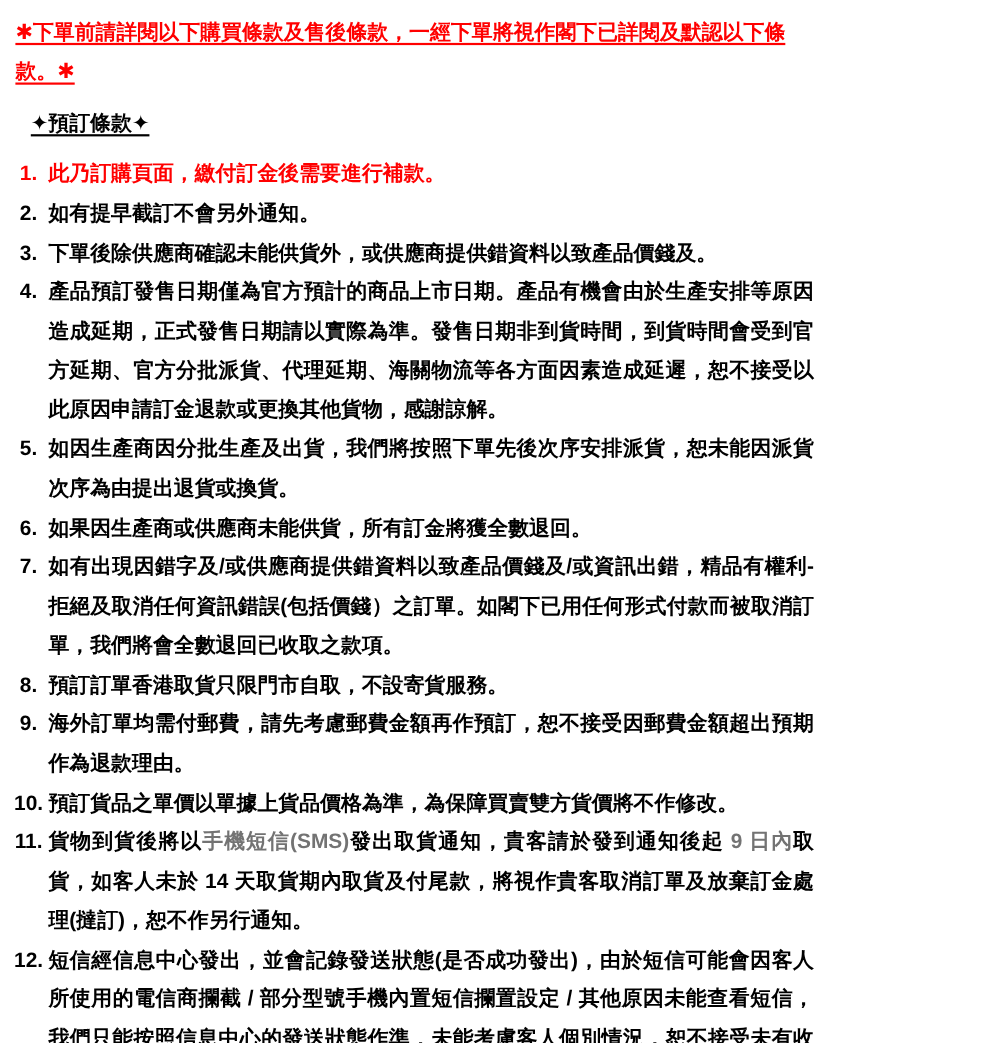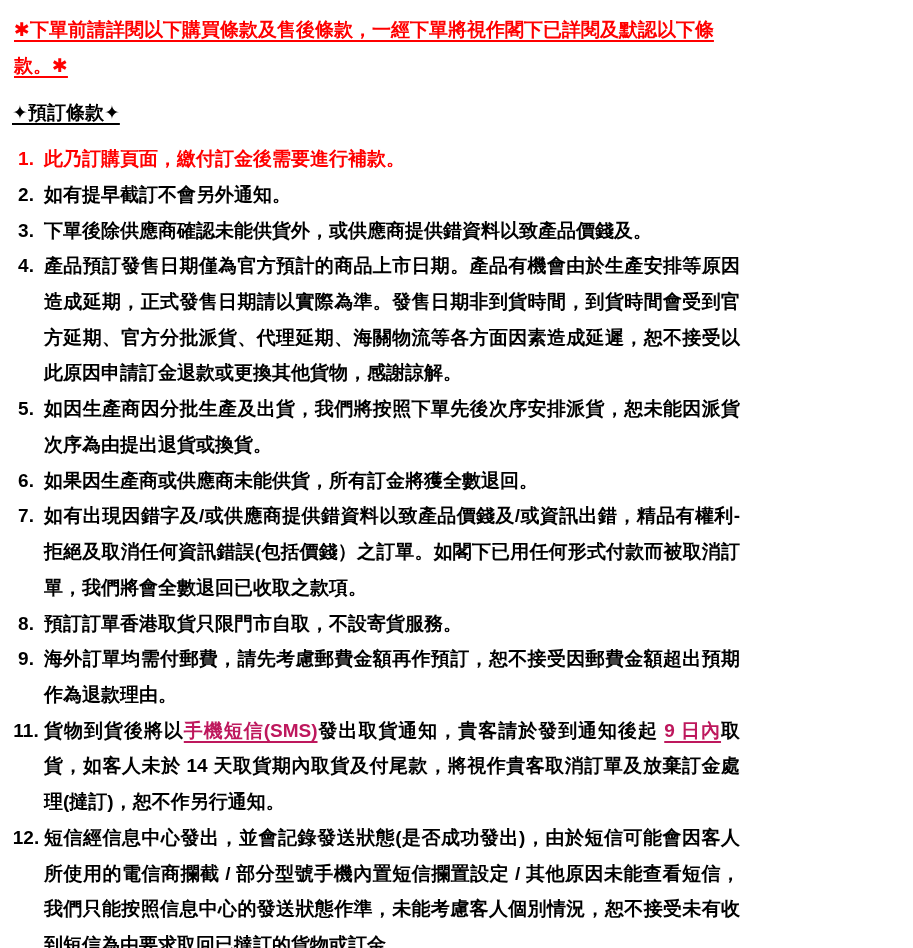--- a/index.html
+++ b/index.html
@@ -25,41 +25,40 @@
     text-decoration: underline;
     text-decoration-thickness: 2px;
     text-underline-offset: 4px;
     margin: 2px 0 12px 6px;
   }
   .section-title {
     color: #000000;
     text-decoration: underline;
     text-decoration-thickness: 2px;
     text-underline-offset: 4px;
-    margin: 0 0 10px 4px;
+    margin: 0 0 10px 20px;
   }
   .terms { display: block; }
   .term {
     display: flex;
     align-items: flex-start;
   }
   .num {
     flex: 0 0 36px;
     text-align: center;
     white-space: nowrap;
   }
   .txt {
     flex: 1;
     text-align: justify;
     padding-right: 4px;
   }
   .red { color: #ff0000; }
   .hl {
-    color: #be185d;
-    text-decoration: underline;
+    color: #737373;
     text-decoration-thickness: 2px;
     text-underline-offset: 4px;
   }
   a.guide-link {
     color: #15803d;
     font-weight: 700;
     text-decoration: underline;
     text-decoration-thickness: 2px;
     text-underline-offset: 4px;
     cursor: pointer;
@@ -114,20 +113,24 @@
     <div class="term">
       <span class="num">8.</span>
       <span class="txt">預訂訂單香港取貨只限門市自取，不設寄貨服務。</span>
     </div>
 
     <div class="term">
       <span class="num">9.</span>
       <span class="txt">海外訂單均需付郵費，請先考慮郵費金額再作預訂，恕不接受因郵費金額超出預期作為退款理由。</span>
     </div>
 
+    <div class="term">
+      <span class="num">10.</span>
+      <span class="txt">預訂貨品之單價以單據上貨品價格為準，為保障買賣雙方貨價將不作修改。</span>
+    </div>
 
     <div class="term">
       <span class="num">11.</span>
       <span class="txt"><span>貨物到貨後將以</span><span class="hl">手機短信(SMS)</span><span>發出取貨通知，貴客請於發到通知後起 </span><span class="hl">9 日內</span><span>取貨，如客人未於 14 天取貨期內取貨及付尾款，將視作貴客取消訂單及放棄訂金處理(撻訂)，恕不作另行通知。</span></span>
     </div>
 
     <div class="term">
       <span class="num">12.</span>
       <span class="txt">短信經信息中心發出，並會記錄發送狀態(是否成功發出)，由於短信可能會因客人所使用的電信商攔截 / 部分型號手機內置短信攔置設定 / 其他原因未能查看短信，我們只能按照信息中心的發送狀態作準，未能考慮客人個別情況，恕不接受未有收到短信為由要求取回已撻訂的貨物或訂金。</span>
     </div>

